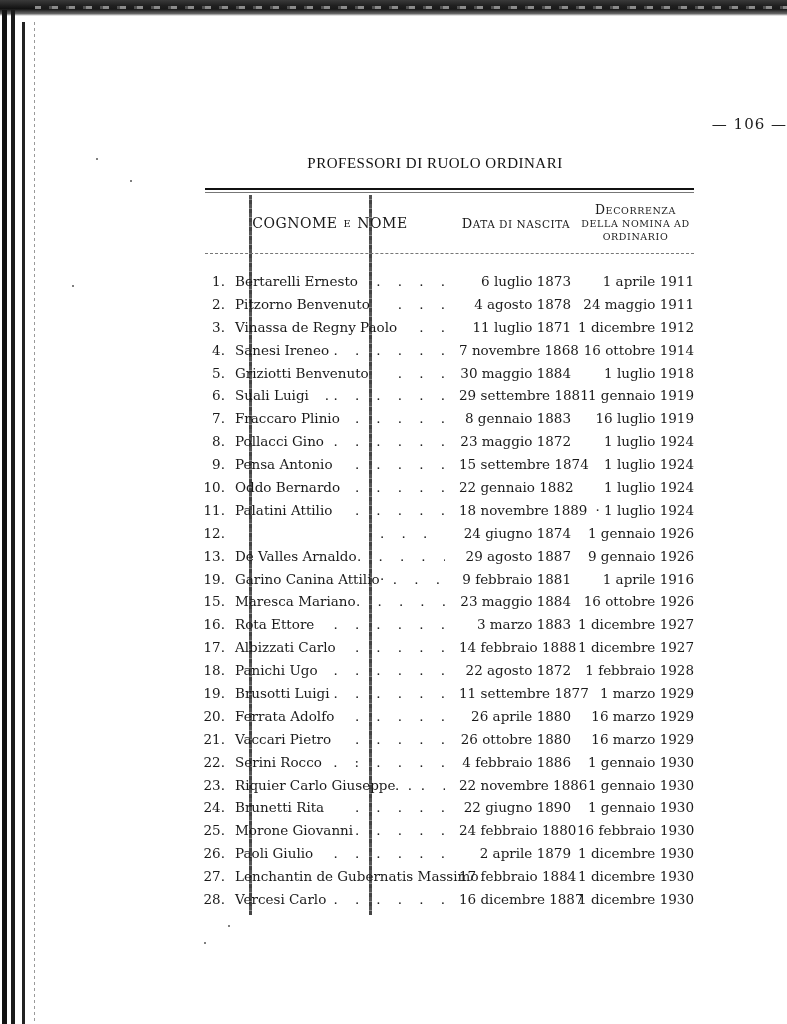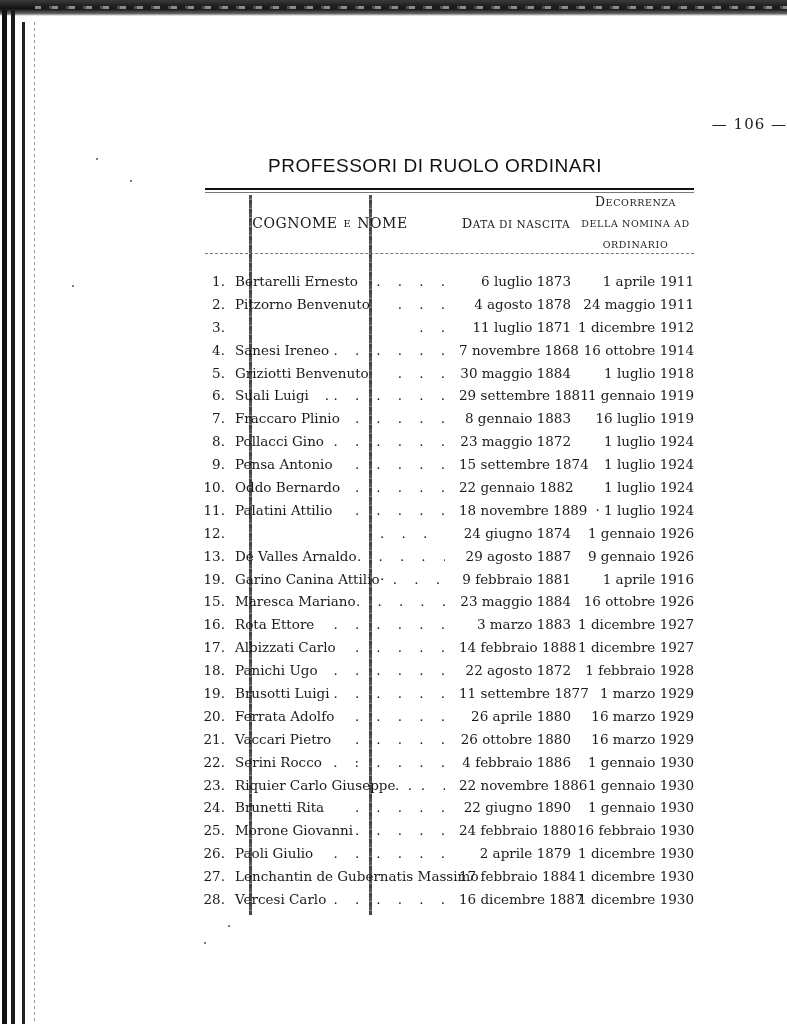--- a/index.html
+++ b/index.html
@@ -25,38 +25,38 @@
   .scan-left .b3 { position: absolute; left: 22px; top: 22px; width: 3px; height: 1002px; background: #222; }
   .scan-left .b4 { position: absolute; left: 34px; top: 22px; width: 1px; height: 1002px;
     background: repeating-linear-gradient(#999 0 3px, #fff 3px 6px); }
 
   .page-number {
     position: absolute; left: 0; width: 787px; top: 115px; text-align: right;
     font-size: 15px; letter-spacing: 1px;
   }
   .page-title {
     position: absolute; left: 205px; width: 460px; top: 155px; text-align: center;
-    font-family: Liberation Sans, sans-serif; font-size: 19px; letter-spacing: .5px;
+    font-family: Liberation Serif, serif; font-size: 15px; letter-spacing: .5px;
     color: #111;
   }
   .table-wrap {
     position: absolute; left: 205px; top: 188px; width: 489px;
   }
   .rule-top { height: 0; border-top: 2.5px solid #111; }
   .rule-top2 { height: 0; border-top: 1px solid #777; margin-top: 2px; }
   .header {
     position: relative; height: 60px;
     border-bottom: 1px dashed #777;
   }
   .h-cell { position: absolute; top: 0; height: 60px; display: flex; align-items: center; justify-content: center; text-align: center; }
   .h-name { left: 0; width: 250px; font-size: 14px; letter-spacing: .5px; }
   .h-name .small { font-size: 10px; margin: 0 6px; }
   .h-birth { left: 252px; width: 118px; font-size: 10.5px; letter-spacing: .5px; }
   .h-birth .cap { font-size: 13px; }
-  .h-dec { left: 372px; width: 117px; font-size: 9.5px; line-height: 21px; letter-spacing: .6px; }
+  .h-dec { left: 372px; width: 117px; font-size: 9.5px; line-height: 13px; letter-spacing: .6px; }
   .h-dec .cap { font-size: 12.5px; }
   .vline {
     position: absolute; width: 3px;
     background: repeating-linear-gradient(#555 0 4px, #888 4px 5px, #444 5px 9px);
   }
   .v1 { left: 249px; top: 195px; height: 720px; }
   .v2 { left: 369px; top: 195px; height: 720px; }
   .rows { position: relative; margin-top: 16px; }
   .row {
     position: relative; height: 22.9px; font-size: 13.5px; line-height: 22.9px; white-space: nowrap;
@@ -115,20 +115,21 @@
       </div>
       <div class="row">
         <span class="num">2.</span>
         <span class="name">Pitzorno Benvenuto</span>
         <span class="dots" style="left: 165px; width: 75px; overflow: hidden; white-space: pre;">.    .    .</span>
         <span class="birth">4 agosto 1878</span>
         <span class="dec">24 maggio 1911</span>
       </div>
       <div class="row">
         <span class="num">3.</span>
+        <span class="name">Vinassa de Regny Paolo</span>
         <span class="dots" style="left: 192px; width: 48px; overflow: hidden; white-space: pre;">.    .</span>
         <span class="birth">11 luglio 1871</span>
         <span class="dec">1 dicembre 1912</span>
       </div>
       <div class="row">
         <span class="num">4.</span>
         <span class="name">Sanesi Ireneo</span>
         <span class="dots" style="left: 124px; width: 116px; overflow: hidden; white-space: pre;">.    .    .    .    .    .</span>
         <span class="birth">7 novembre 1868</span>
         <span class="dec">16 ottobre 1914</span>

